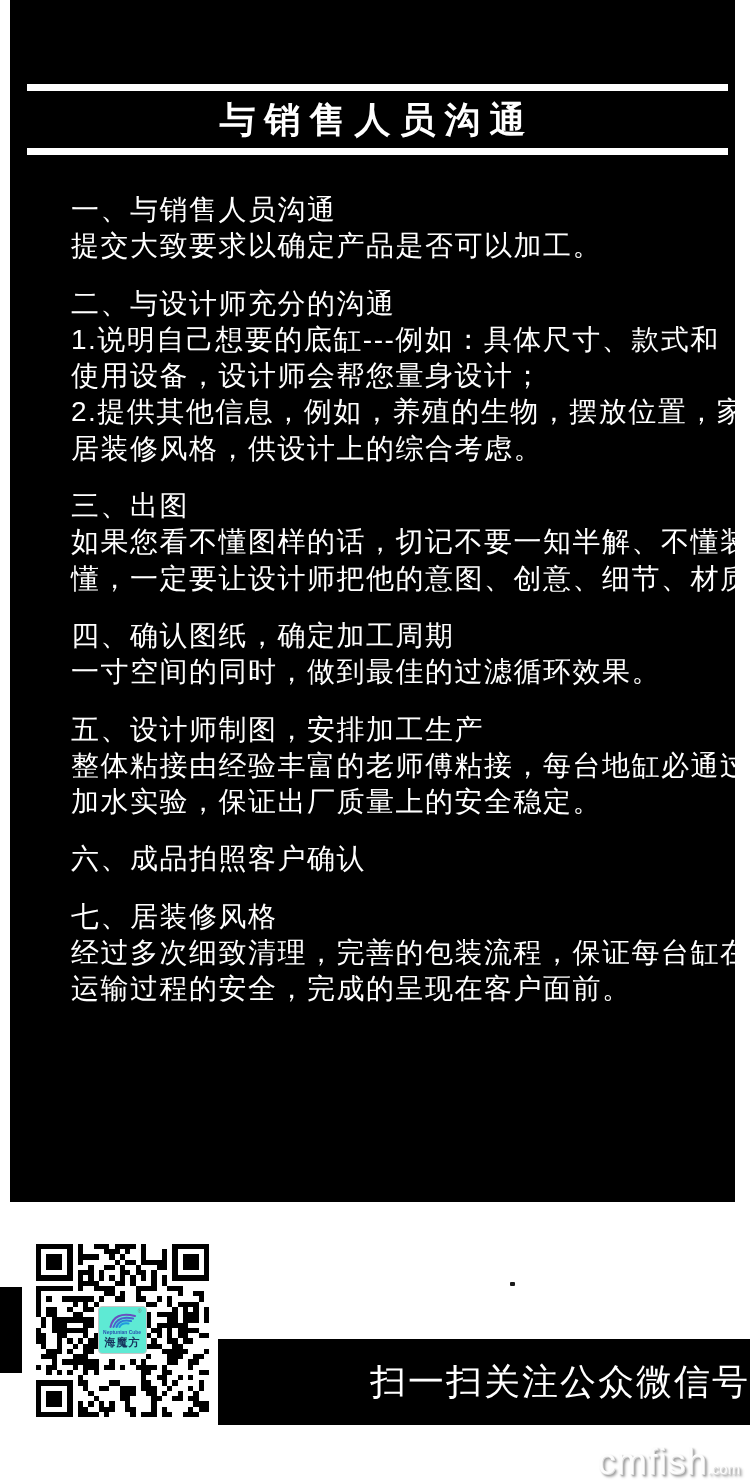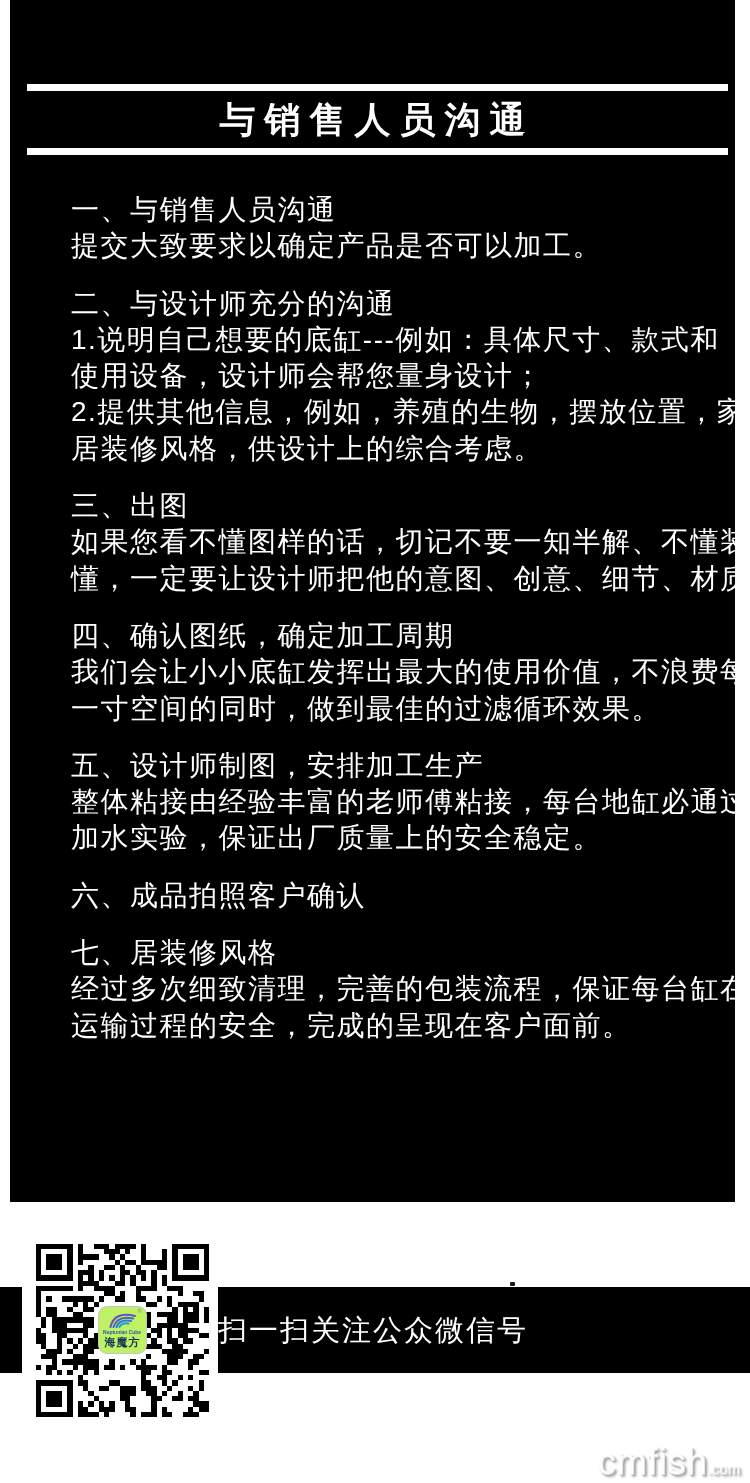--- a/index.html
+++ b/index.html
@@ -37,39 +37,39 @@
   .section .line {
     line-height: 36.3px; white-space: nowrap;
   }
 
   
   .left-stub {
     position: absolute; left: 0; top: 1287px; width: 22px; height: 86px;
     background: #000000;
   }
   .banner {
-    position: absolute; left: 218px; top: 1287px; width: 532px; height: 86px;
+    position: absolute; left: 218px; top: 1339px; width: 532px; height: 86px;
     background: #000000;
-    color: #ffffff; font-size: 29px; letter-spacing: 2px;
-    line-height: 86px; text-align: left; white-space: nowrap;
+    color: #ffffff; font-size: 36px; letter-spacing: 2px;
+    line-height: 86px; text-align: right; white-space: nowrap;
   }
   .tiny-dot {
     position: absolute; left: 510px; top: 1282px; width: 5px; height: 4px;
     background: #1a1a1a; border-radius: 1px;
   }
 
   
   .qr {
     position: absolute; left: 35px; top: 1244px; width: 175px; height: 173px;
     background: #ffffff;
   }
   .qr svg { position: absolute; left: 0; top: 0; width: 100%; height: 100%; }
   .qr-logo {
     position: absolute; left: 63px; top: 62px; width: 49px; height: 48px;
-    background: #bef264; border: 1px solid #c6c6c6; border-radius: 9px;
+    background: #5eead4; border: 1px solid #c6c6c6; border-radius: 4px;
     box-sizing: border-box;
     display: flex; flex-direction: column; align-items: center;
     overflow: hidden;
   }
   .qr-logo .wave { margin-top: 3px; width: 30px; height: 19px; position: relative; }
   .qr-logo .reg {
     position: absolute; right: -4px; top: -2px;
     font-size: 5px; color: #777;
   }
   .logo-en {
@@ -113,21 +113,20 @@
       </div>
 
   <div class="section">
     <div class="line heading">三、出图</div>
   <div class="line">如果您看不懂图样的话，切记不要一知半解、不懂装</div>
         <div class="line">懂，一定要让设计师把他的意图、创意、细节、材质</div>
       </div>
 
   <div class="section">
     <div class="line heading">四、确认图纸，确定加工周期</div>
-  <div class="line">我们会让小小底缸发挥出最大的使用价值，不浪费每</div>
         <div class="line">一寸空间的同时，做到最佳的过滤循环效果。</div>
       </div>
 
   <div class="section">
     <div class="line heading">五、设计师制图，安排加工生产</div>
   <div class="line">整体粘接由经验丰富的老师傅粘接，每台地缸必通过</div>
         <div class="line">加水实验，保证出厂质量上的安全稳定。</div>
       </div>
 
   <div class="section">

